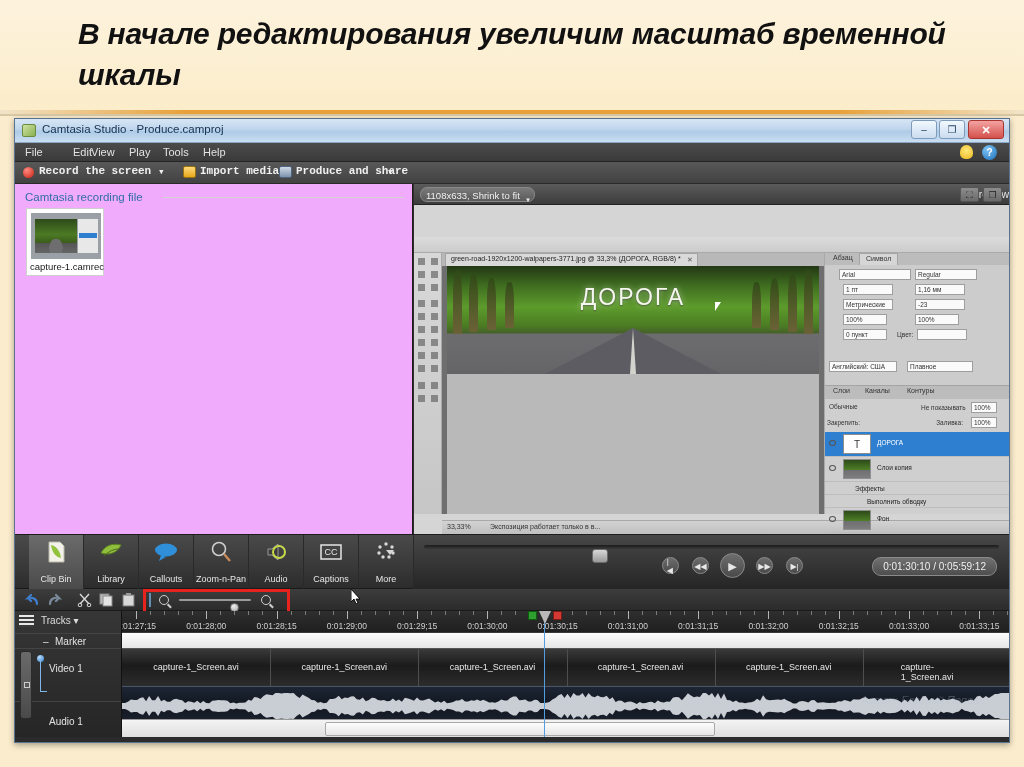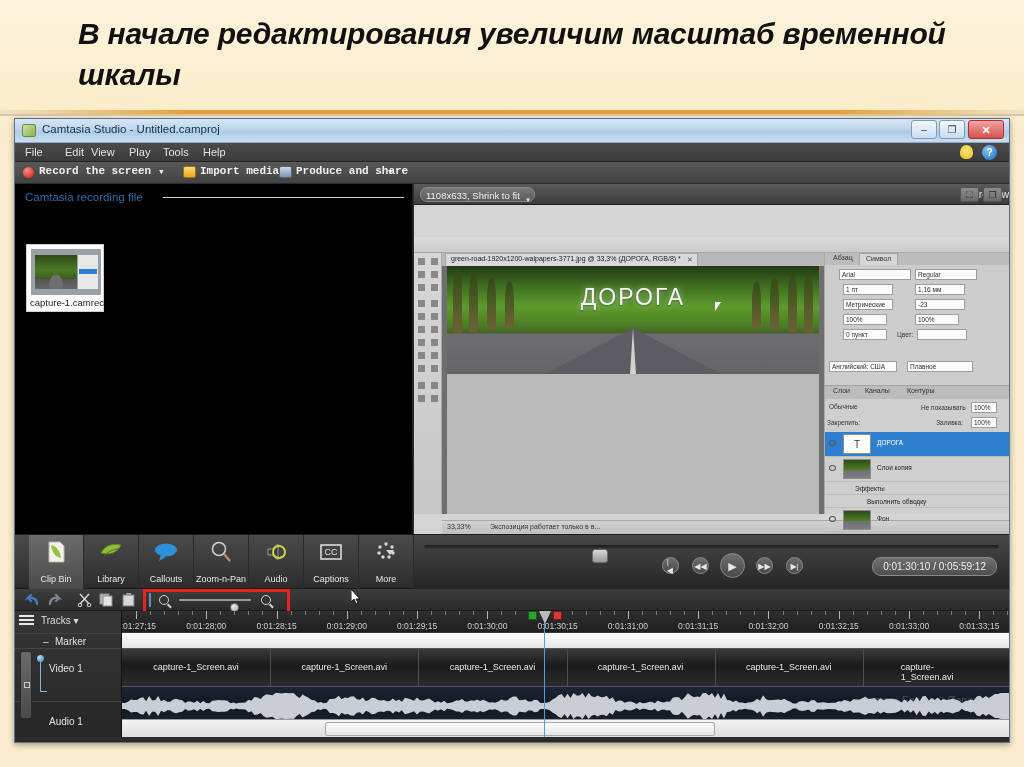--- a/index.html
+++ b/index.html
@@ -96,26 +96,26 @@
     background: linear-gradient(to bottom,#ffd97a,#e8a81a); border:1px solid #9a7311; border-radius:2px;}
   #prod-icon { position:absolute; left:264px; top:4px; width:13px; height:12px;
     background: linear-gradient(to bottom,#cfd9e6,#7d93ae); border:1px solid #4f6480; border-radius:2px;}
 
   
   #body-split { position:relative; height:350px; background:#2e2e2e; }
 
   
   #clipbin-panel {
     position:absolute; left:0; top:0; width:398px; height:350px;
-    background:#000000; border-right:1px solid #1c1c1c;text-align:center;
+    background:#f0abfc; border-right:1px solid #1c1c1c;text-align:center;
   }
   #clipbin-title { position:absolute; left:10px; top:7px; font-size:11.5px; color:#2f6ea8; }
   #clipbin-rule { position:absolute; left:148px; top:13px; right:8px; height:1px; background:#d2d2d2; }
   #clip-card { position:absolute; left:11px; top:24px; width:78px; height:68px;
-    border:1px solid #cfcfcf; background:#fff;margin-top:36px; }
+    border:1px solid #cfcfcf; background:#fff; }
   #clip-thumb { position:absolute; left:4px; top:4px; width:70px; height:46px;
     background:#9aa0a6; overflow:hidden; }
   #clip-thumb-img { position:absolute; left:4px; top:6px; width:42px; height:34px;
     background:
       radial-gradient(ellipse at 50% 85%, #6e6e70 0%, #6e6e70 22%, transparent 23%),
       linear-gradient(to bottom,#2e4a1a 0%, #4c7a24 45%, #3c5c1c 70%, #555 71%, #666 100%);
   }
   #clip-thumb-side { position:absolute; right:3px; top:6px; width:20px; height:34px; background:#e8e8e8; }
   #clip-thumb-side::after { content:""; position:absolute; left:1px; top:14px; width:18px; height:5px; background:#2f7fd0; }
   #clip-label { position:absolute; left:3px; bottom:3px; font-size:9.5px; color:#1a1a1a; white-space:nowrap; }
@@ -335,35 +335,35 @@
 <div id="slide-header">
   <div id="slide-title">В начале редактирования увеличим масштаб временной шкалы</div>
   <div id="header-rule"></div>
   <div id="header-rule2"></div>
 </div>
 
 <div id="app-window">
 
   <div id="title-bar">
     <div id="title-icon"></div>
-    <div id="title-text">Camtasia Studio - Untitled.camproj</div>
+    <div id="title-text">Camtasia Studio - Produce.camproj</div>
     <div class="wbtn" id="btn-min">
         <i>–</i>
       </div>
     <div class="wbtn" id="btn-max">
         <i>❐</i>
       </div>
     <div class="wbtn" id="btn-close">
         <i>✕</i>
       </div>
   </div>
 
   <div id="menu-bar">
     <div class="menu-item" style="left:10px">File</div>
-    <div class="menu-item" style="left:50px">Edit</div>
+    <div class="menu-item" style="left:58px">Edit</div>
     <div class="menu-item" style="left:76px">View</div>
     <div class="menu-item" style="left:114px">Play</div>
     <div class="menu-item" style="left:148px">Tools</div>
     <div class="menu-item" style="left:188px">Help</div>
     <div id="lamp-icon"></div>
     <div id="help-icon">?</div>
   </div>
 
   <div id="main-toolbar">
     <div id="rec-dot"></div>

